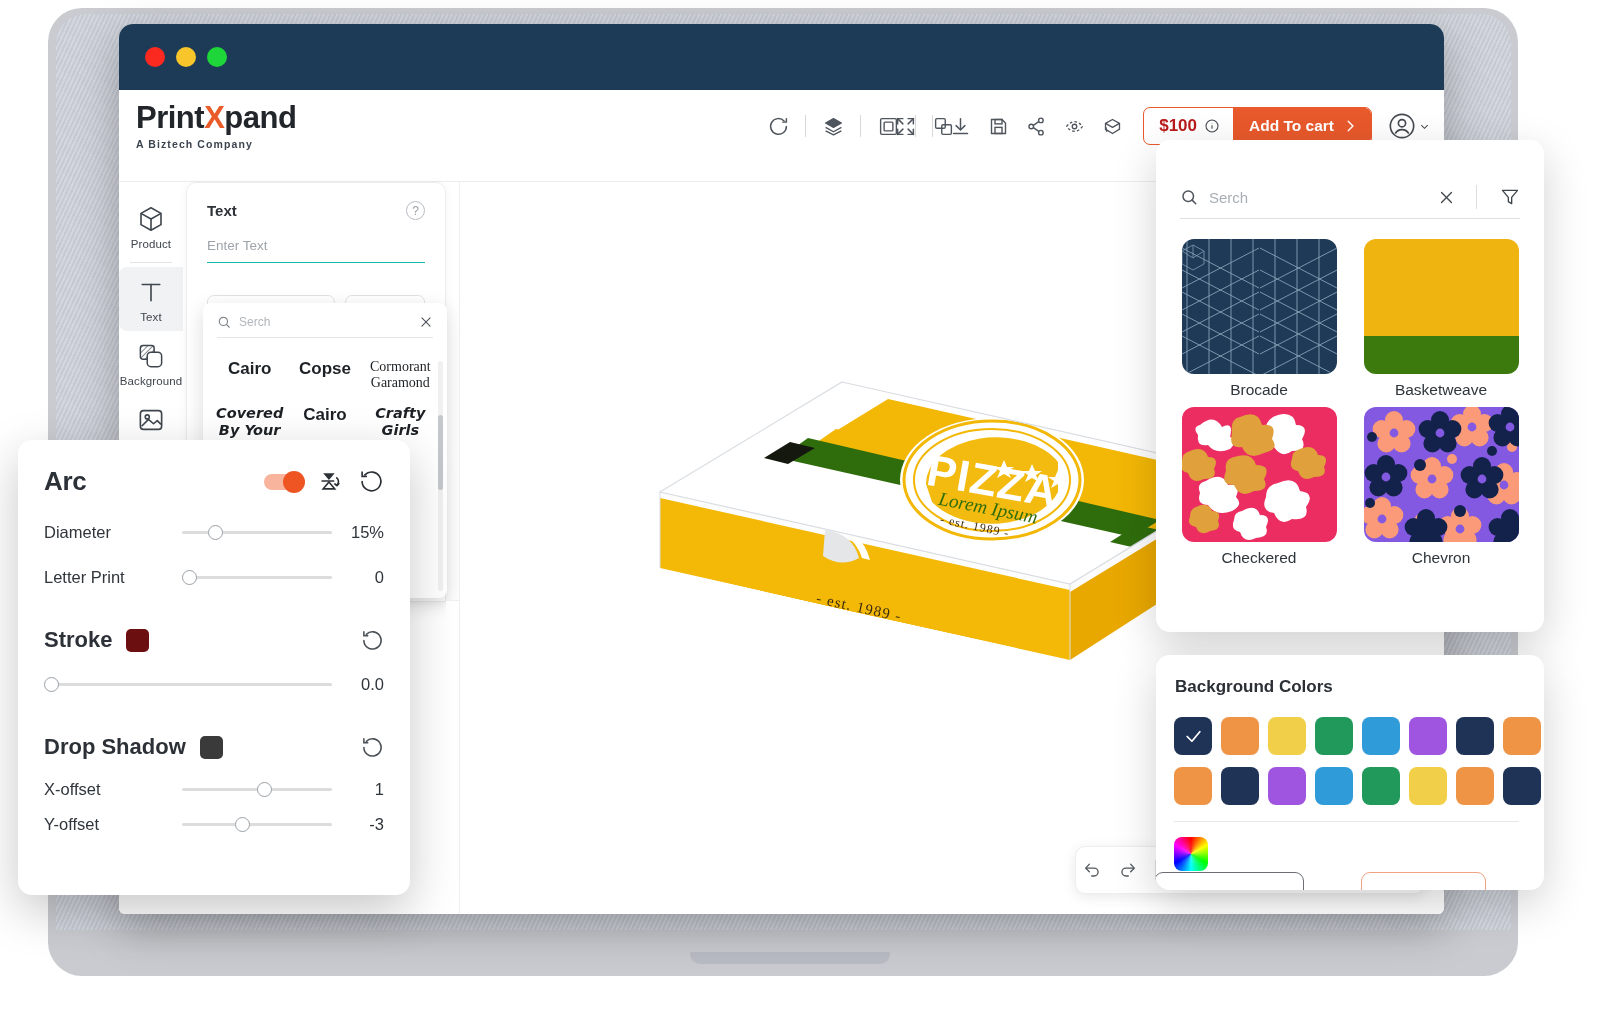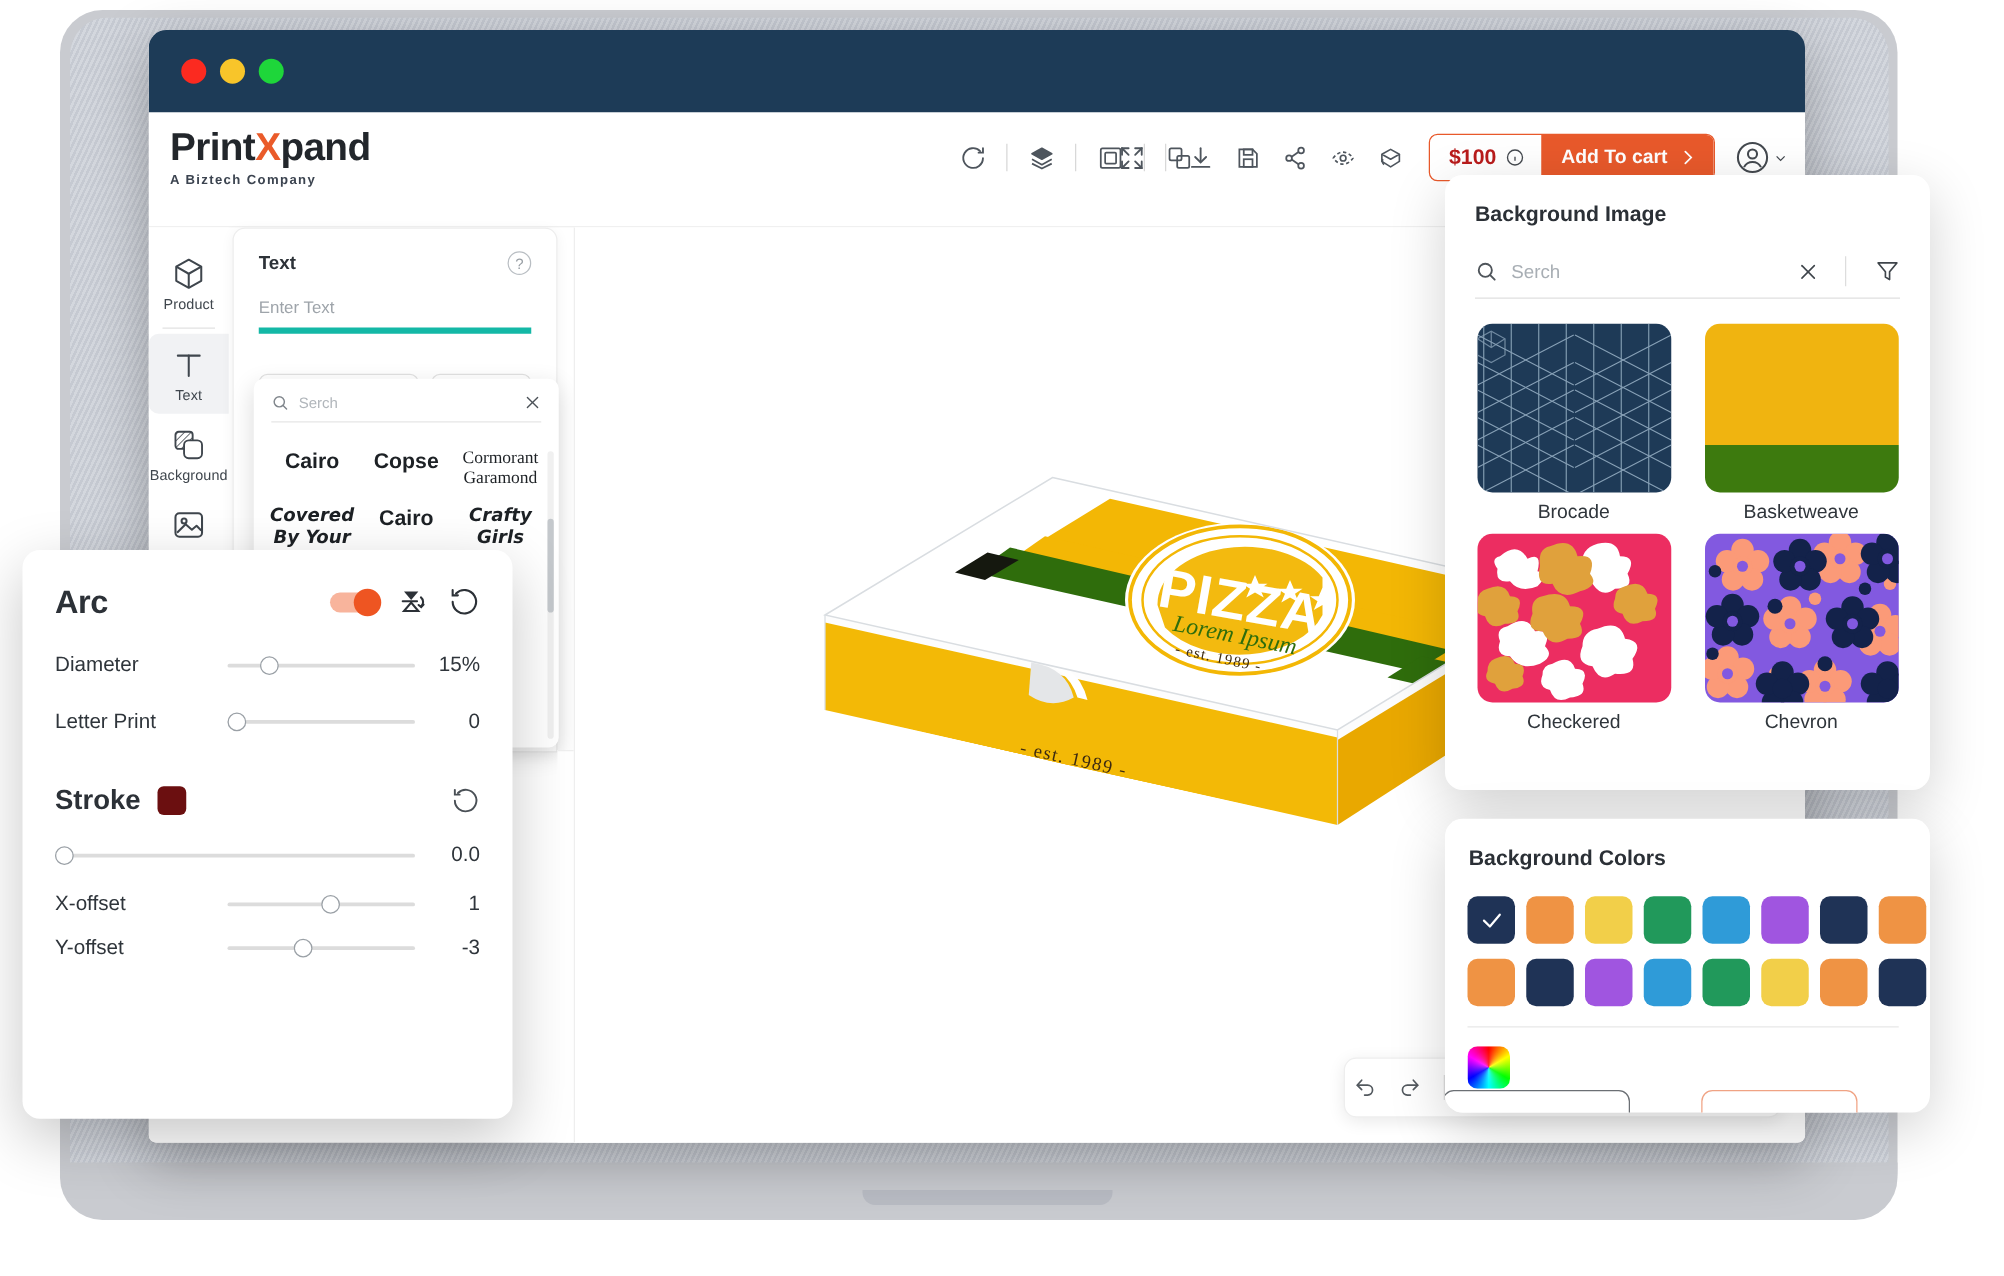--- a/index.html
+++ b/index.html
@@ -107,21 +107,21 @@
   .panel-text{
     position:absolute; left:67px; top:0px; width:260px; height:420px;
     background:#fff; border:1px solid #ededed; border-radius:10px 10px 0 0;
     box-shadow: 0 2px 10px rgba(0,0,0,.05);
   }
   .panel-title-row{ display:flex; align-items:center; justify-content:space-between; padding:18px 20px 0;}
   .panel-title{ font-size:15px; font-weight:bold; color:#2d3238; }
   .qmark{ width:19px; height:19px; border:1.3px solid #b9bec3; border-radius:50%;
     color:#9aa0a6; font-size:12px; display:flex; align-items:center; justify-content:center;}
   .entertext{
-    margin:18px 20px 0; border-bottom:5px solid #14b8a6; padding-bottom:9px;
+    margin:18px 20px 0; border-bottom:1px solid #14b8a6; padding-bottom:9px;
     color:#9ea4aa; font-size:13.5px;
   }
   .font-row{ display:flex; gap:10px; margin:32px 20px 0; }
   .font-select{
     flex:1; height:34px; border:1px solid #e2e2e2; border-radius:7px;
     display:flex; align-items:center; justify-content:space-between; padding:0 9px 0 11px;
     background:#fff;
   }
   .font-name{ font-size:13px; font-weight:bold; letter-spacing:.3px; color:#17191c;
     font-family:"DejaVu Sans", sans-serif; }
@@ -671,41 +671,50 @@
       </div>
     </div>
     <div class="fullslider">
       <div class="slider">
         <div class="track"></div>
           <div class="knobc" style="left:0%;"></div>
       </div>
       <div class="val">0.0</div>
     </div>
 
+    <div class="sec-head">
+      <div class="sec-h">Drop Shadow</div>
+      <div class="swatch" style="background:#3a3a3a;"></div>
+      <div class="reset">
+        <svg width="23" height="23" viewBox="0 0 24 24" fill="none" stroke="currentColor" stroke-width="1.6" stroke-linecap="round">
+          <path d="M3 12a9 9 0 1 0 2.6-6.4"></path>
+            <polyline points="3 3 3 7 7 7"></polyline>
+        </svg>
+      </div>
+    </div>
 
     <div class="row" style="margin-top:20px;">
       <div class="lab">X-offset</div>
       <div class="slider">
         <div class="track"></div>
           <div class="knobc" style="left:50%;"></div>
       </div>
       <div class="val">1</div>
     </div>
     <div class="row" style="margin-top:16px;">
       <div class="lab">Y-offset</div>
       <div class="slider">
         <div class="track"></div>
           <div class="knobc" style="left:35%;"></div>
       </div>
       <div class="val">-3</div>
     </div>
   </div>
 
   <div class="bgimg-panel">
-    <div class="bg-title">Background Image</div>
     <div class="bg-search">
       <svg width="18" height="18" viewBox="0 0 24 24" fill="none" stroke="#4f555b" stroke-width="2">
         <circle cx="11" cy="11" r="7"></circle>
           <line x1="16.2" y1="16.2" x2="21" y2="21" stroke-linecap="round"></line>
       </svg>
       <span class="ph">Serch</span>
       <svg width="17" height="17" viewBox="0 0 24 24" fill="none" stroke="#3f454b" stroke-width="1.8" stroke-linecap="round">
         <line x1="5" y1="5" x2="19" y2="19"></line>
           <line x1="19" y1="5" x2="5" y2="19"></line>
       </svg>

